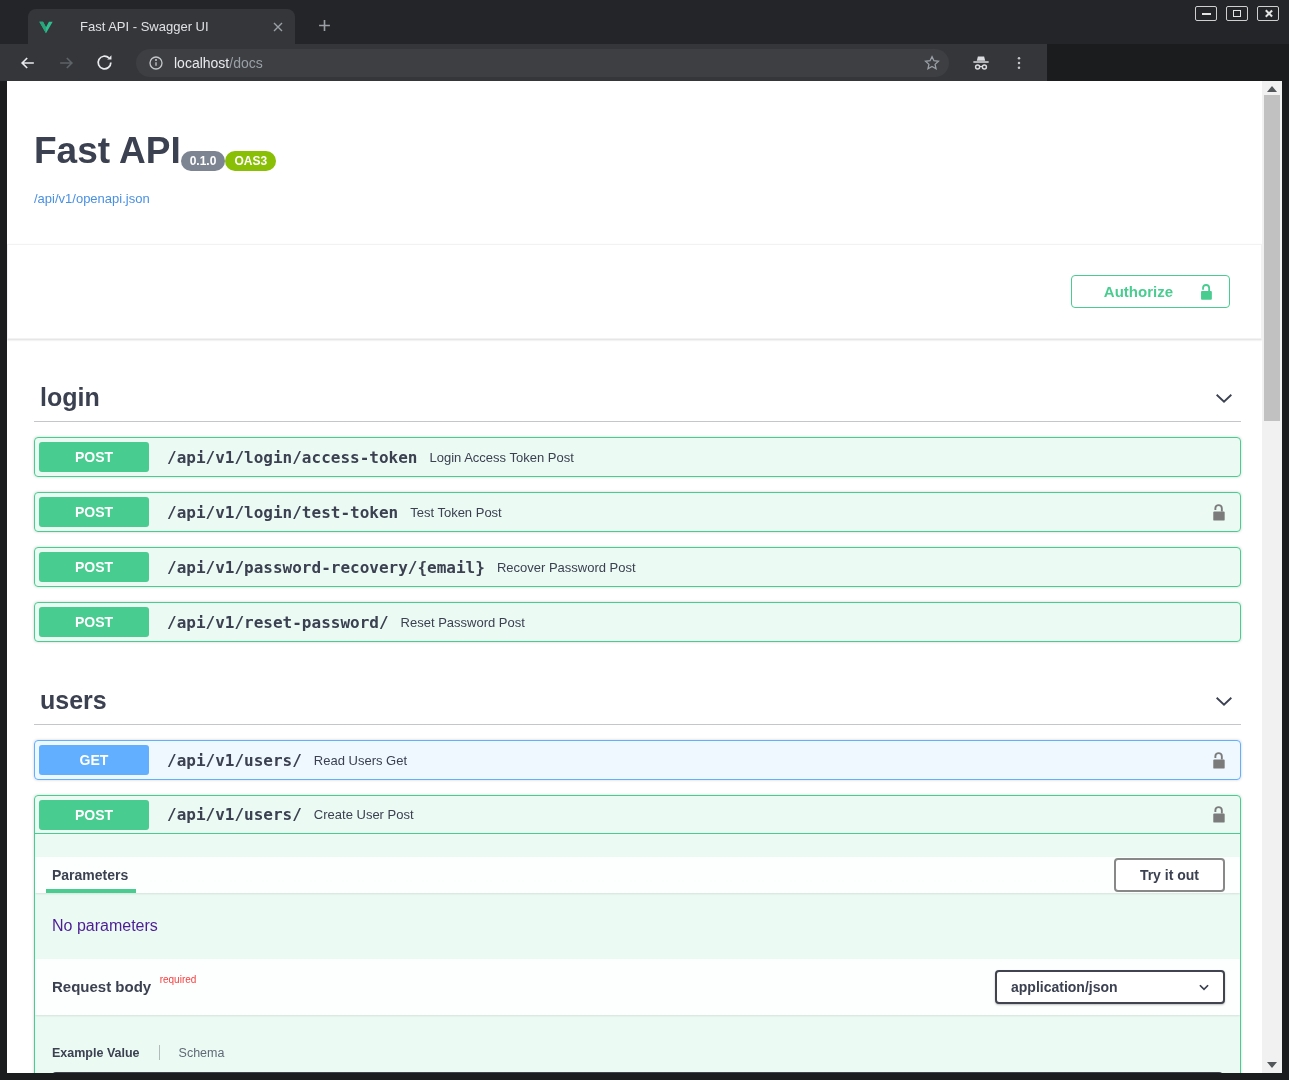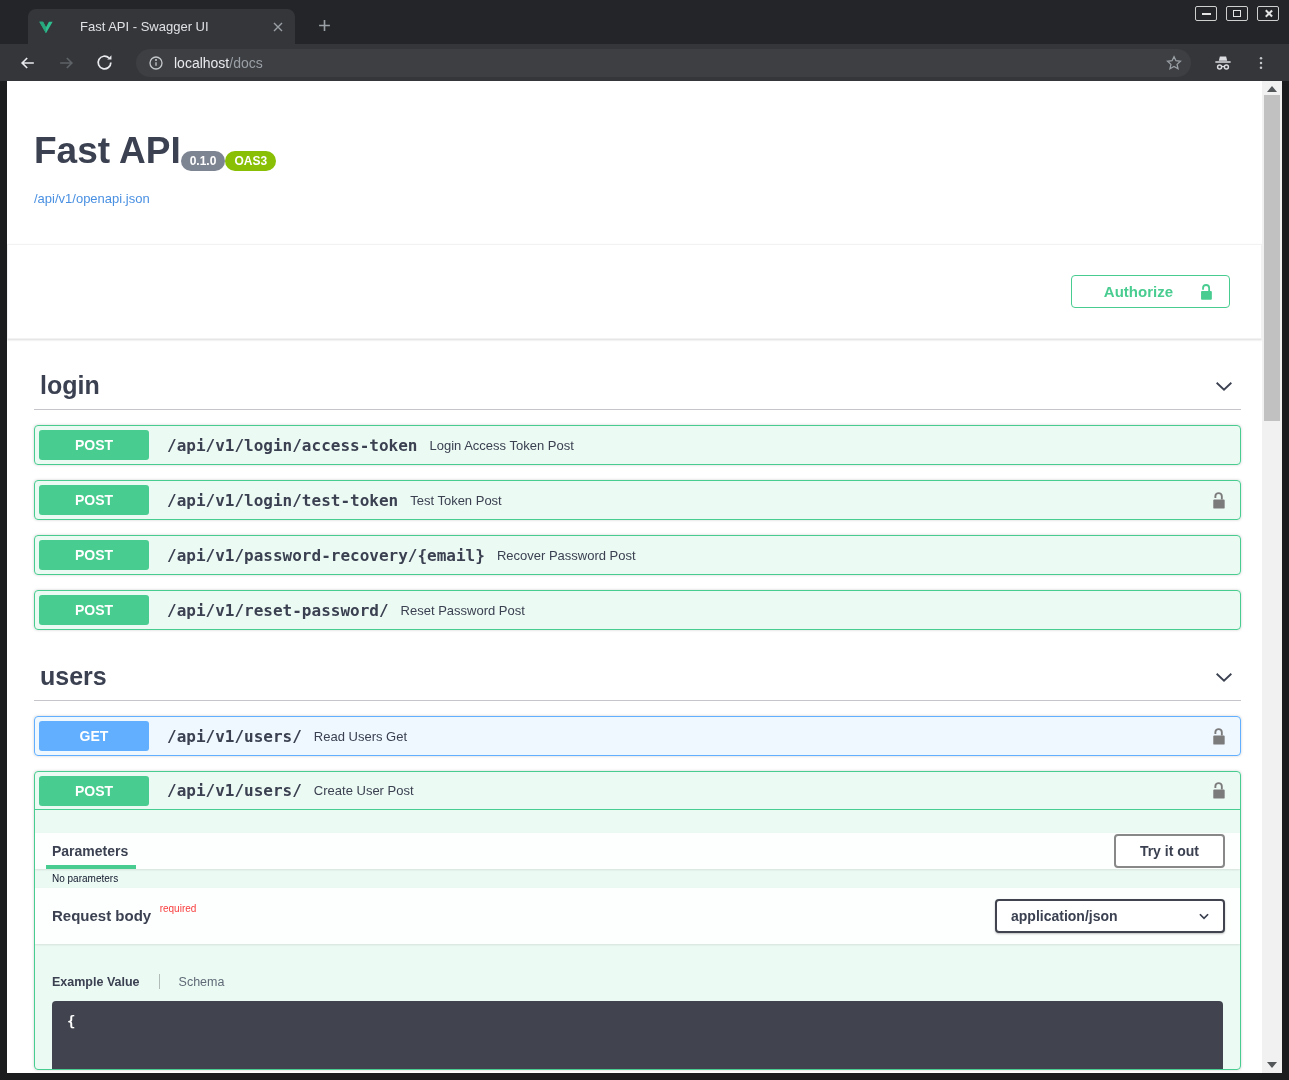--- a/index.html
+++ b/index.html
@@ -14,21 +14,21 @@
   .tab-close { width:18px; height:18px; display:flex; align-items:center; justify-content:center; border-radius:50%; }
   .newtab { width:26px; height:26px; margin:0 0 6px 16px; display:flex; align-items:center; justify-content:center; border-radius:50%; }
   .win-controls { position:absolute; right:10px; top:6px; display:flex; gap:9px; }
   .win-btn { width:22px; height:15px; border:1px solid #cfcfcf; border-radius:2px; display:flex; align-items:center; justify-content:center; }
   .glyph-min { width:9px; height:2px; background:#e3e3e3; }
   .glyph-max { width:8px; height:7px; border:1.5px solid #e3e3e3; }
   .glyph-close { position:relative; width:9px; height:9px; }
   .glyph-close::before,.glyph-close::after { content:""; position:absolute; left:4px; top:0; width:1.6px; height:9px; background:#e3e3e3; }
   .glyph-close::before { transform:rotate(45deg); } .glyph-close::after { transform:rotate(-45deg); }
 
-  .toolbar { position:absolute; top:44px; left:0; width:1289px; height:37px; background:#35363a; display:flex; align-items:center; padding:0 14px; gap:10px;justify-content:center; }
+  .toolbar { position:absolute; top:44px; left:0; width:1047px; height:37px; background:#35363a; display:flex; align-items:center; padding:0 14px; gap:10px;justify-content:center; }
   .nav-ic { width:28px; height:28px; display:flex; align-items:center; justify-content:center; border-radius:50%; flex:0 0 auto; }
   .url-pill { flex:1; height:28px; margin:0 8px; background:#3d3f43; border-radius:14px; display:flex; align-items:center; padding:0 8px 0 12px; gap:10px; min-width:0; }
   .url-text { font-size:14px; color:#e8eaed; white-space:nowrap; }
   .url-text .path { color:#9aa0a6; }
   .pill-star { margin-left:auto; }
 
   
   .page { position:absolute; top:81px; left:7px; width:1255px; height:992px; background:#fff; overflow:hidden; color:#3b4151; }
   .scrollbar { position:absolute; top:81px; right:7px; width:20px; height:992px; background:#f1f1f1; }
   .sb-thumb { position:absolute; top:14px; left:2px; width:16px; height:326px; background:#c1c1c1; }
@@ -42,21 +42,21 @@
   .badge.version { background:#7d8492; }
   .badge.oas { background:#89bf04; margin-left:0px; }
   .spec-link { display:inline-block; margin-top:20px; font-size:13px; color:#4990e2; text-decoration:none; }
 
   .scheme-container { margin-top:37px; background:#fff; box-shadow:0 1px 2px 0 rgba(0,0,0,.15); border:1px solid #f2f2f2; padding:30px 0; }
   .auth-wrapper { display:flex; justify-content:flex-end; padding-right:31px; }
   .authorize-btn { display:flex; align-items:center; gap:24px; background:#fff; border:1px solid #49cc90; color:#49cc90;
                    border-radius:4px; padding:6px 14px 6px 32px; font-size:15px; font-weight:bold; height:33px; cursor:pointer; }
 
   .wrapper { padding:0 21px 0 27px; }
-  .tag-section { margin-top:32px; }
+  .tag-section { margin-top:44px; }
   .tag-header { display:flex; align-items:center; justify-content:space-between; padding:0 6px 9px 6px; border-bottom:1px solid rgba(59,65,81,.3); cursor:pointer; }
   .tag-name { font-size:25px; font-weight:bold; color:#3b4151; }
 
   .opblock { border:1px solid; border-radius:4px; margin-top:15px; box-shadow:0 0 3px rgba(0,0,0,.19); overflow:hidden; }
   .opblock.post { background:rgba(73,204,144,.1); border-color:#49cc90; }
   .opblock.get  { background:rgba(97,175,254,.1); border-color:#61affe; }
   .op-summary { display:flex; align-items:center; padding:4px 12px 4px 4px; height:38px; cursor:pointer; }
   .opblock.is-open > .op-summary { border-bottom:1px solid #49cc90; }
   .method-btn { width:110px; text-align:center; padding:7px 0; border-radius:3px; color:#fff; font-weight:bold; font-size:14px; flex:0 0 auto; }
   .method-btn.post { background:#49cc90; }
@@ -66,21 +66,21 @@
   .lock-btn { margin-left:auto; display:flex; align-items:center; cursor:pointer; }
 
   .op-body .description-bar { margin:17px 15px 0 15px; background:#41444e; border-radius:4px; padding:8px 16px;
         color:#fff; font-family:"DejaVu Sans Mono", monospace; font-size:14px; font-weight:bold; }
   .section-header { margin-top:23px; background:rgba(255,255,255,.85); box-shadow:0 1px 2px rgba(0,0,0,.1);
         display:flex; align-items:center; justify-content:space-between; padding:0 15px 0 17px; }
   .params-header { height:36px; }
   .param-tab { position:relative; font-weight:bold; font-size:14px; color:#3b4151; height:100%; display:flex; align-items:center; }
   .param-tab::after { content:""; position:absolute; left:-6px; right:-8px; bottom:0; height:4px; background:#49cc90; }
   .tryout-btn { border:2px solid #888; border-radius:4px; background:#fff; padding:7px 24px; font-size:14px; font-weight:bold; color:#3b4151; cursor:pointer; }
-  .no-params { padding:4px 17px; font-size:10px; color:#0f172a; }
+  .no-params { padding:24px 17px; font-size:16px; color:#4c1d95; }
   .reqbody-header { height:56px; margin-top:0; }
   .reqbody-label { font-size:15px; font-weight:bold; color:#3b4151; }
   .required-mark { font-size:10px; font-weight:normal; color:#f93e3e; vertical-align:top; position:relative; top:-4px; margin-left:4px; }
   .ct-select { width:230px; height:34px; background:#fff; border:2px solid #41444e; border-radius:4px; box-shadow:0 1px 2px 0 rgba(0,0,0,.25);
         display:flex; align-items:center; justify-content:space-between; padding:0 12px 0 14px; font-size:14px; font-weight:bold; color:#3b4151; cursor:pointer; }
   .model-example { padding:30px 17px 0 17px; }
   .tabs-row { display:flex; align-items:center; gap:19px; }
   .example-tab { font-size:12.5px; font-weight:bold; color:#3b4151; cursor:pointer; }
   .tab-divider { width:1px; height:15px; background:rgba(0,0,0,.25); }
   .schema-tab { font-size:12.5px; color:#606a77; cursor:pointer; }

